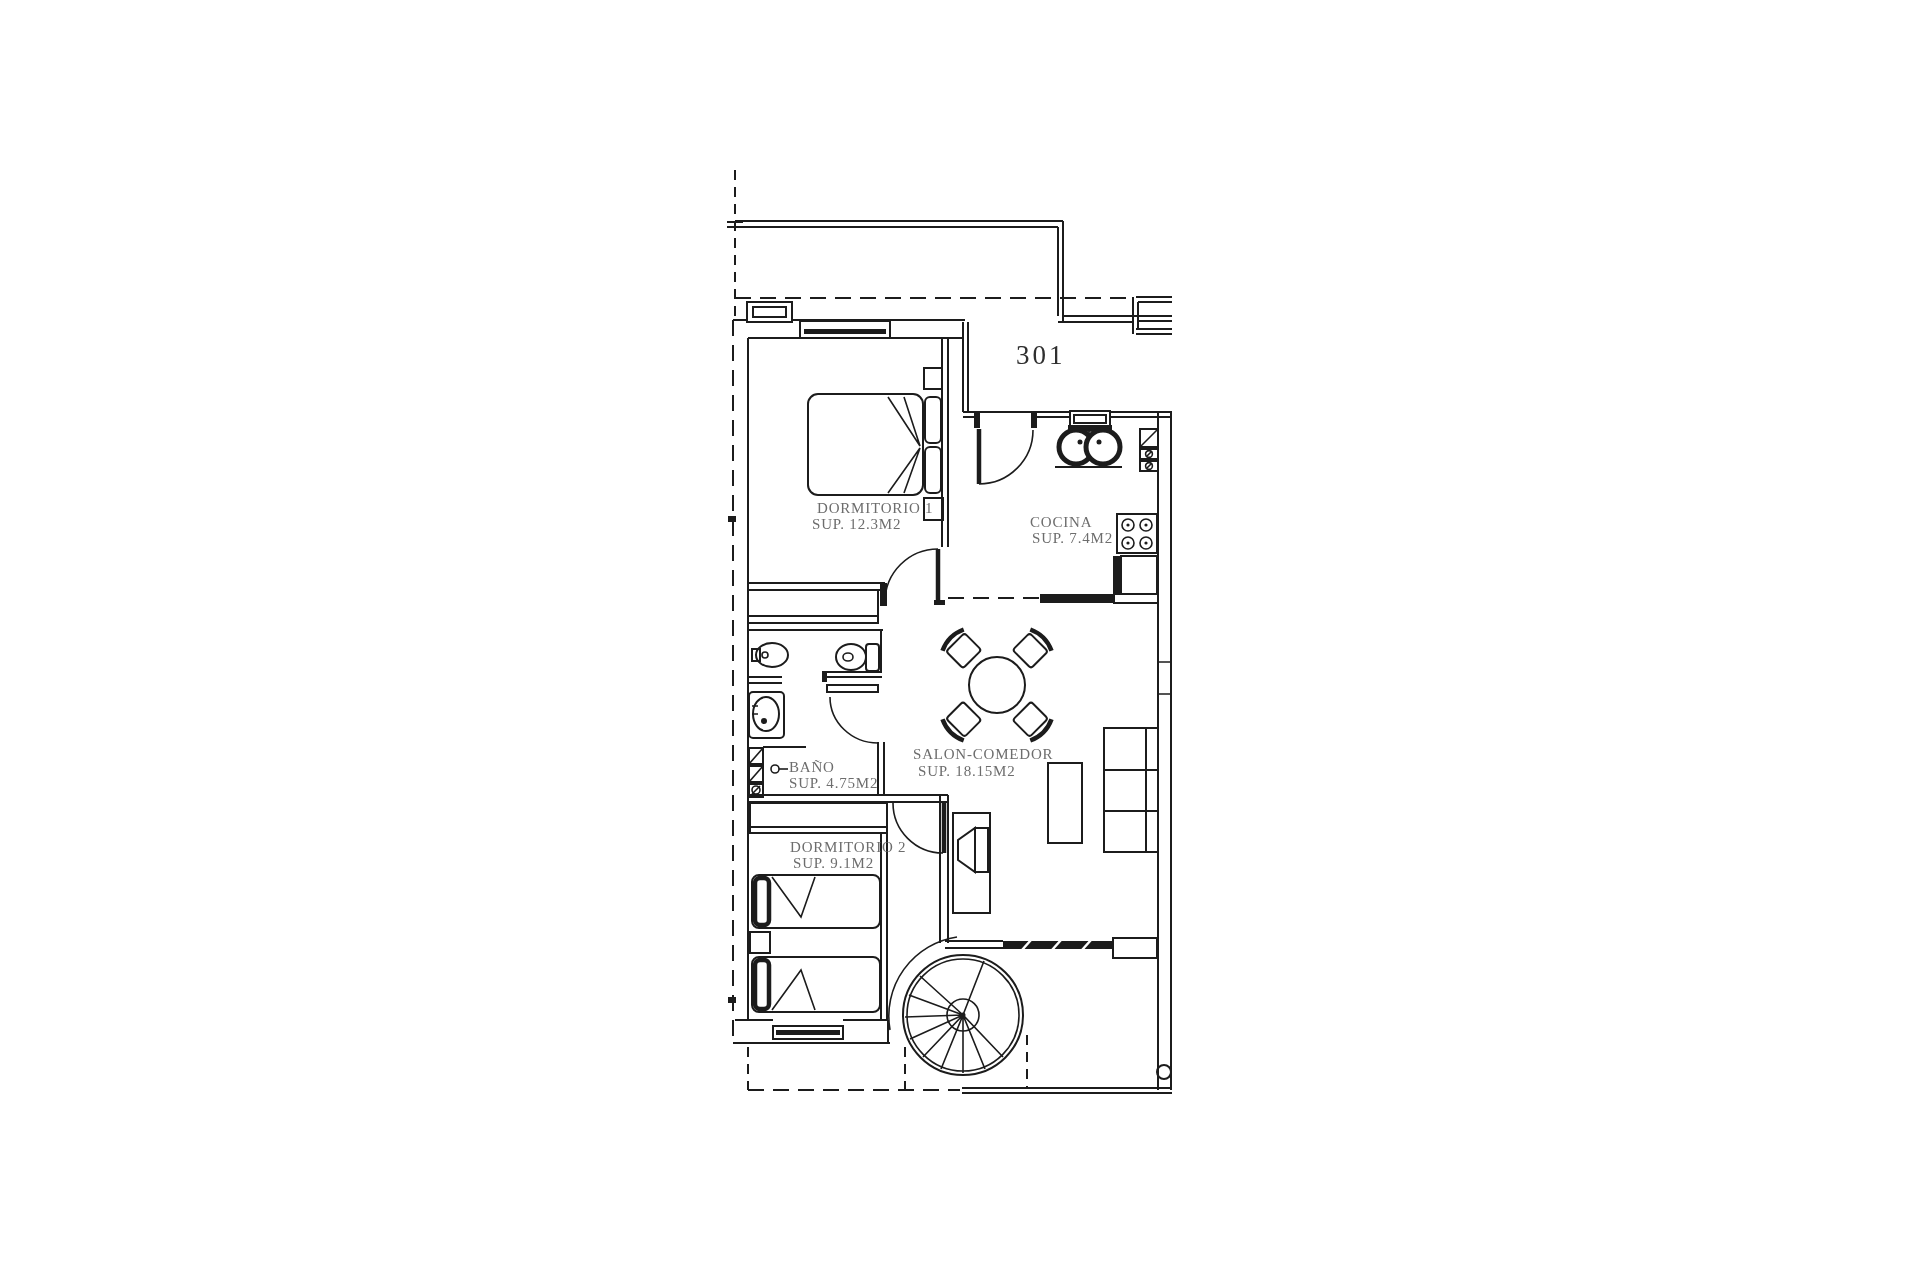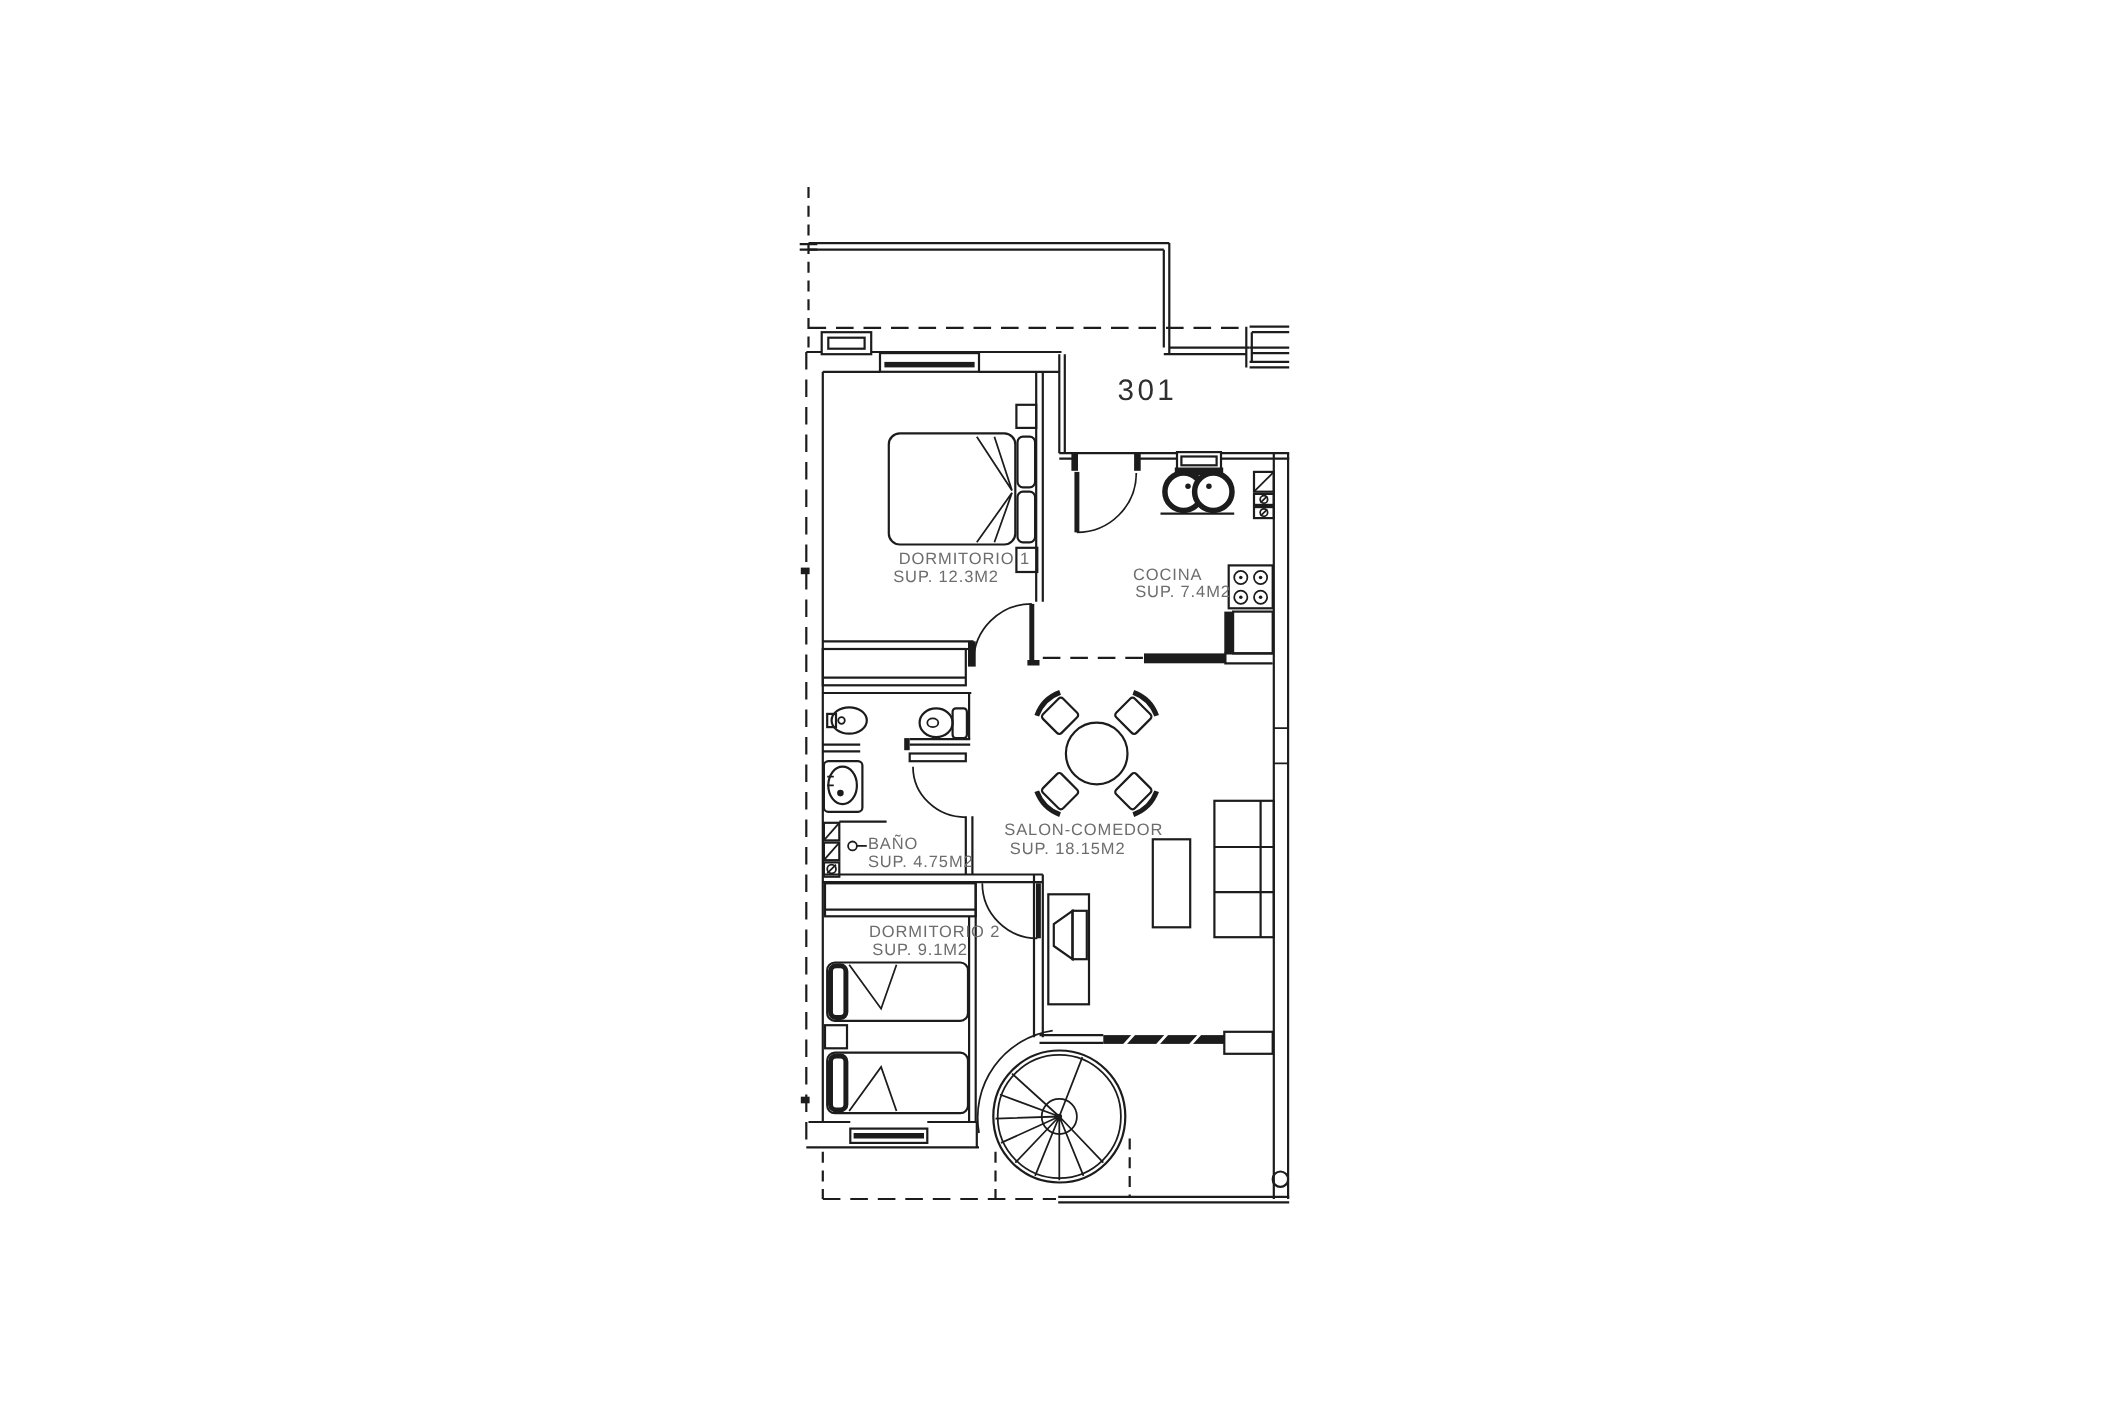--- a/index.html
+++ b/index.html
@@ -1,17 +1,17 @@
 <!DOCTYPE html>
 <html><head>
 <meta charset="utf-8">
 <style>
   html,body { margin:0; padding:0; background:#ffffff; }
   .stage { position:relative; width:1920px; height:1280px; background:#ffffff; overflow:hidden;
-           font-family:Liberation Sans, sans-serif; }
+           font-family:Liberation Serif, serif; }
   svg { position:absolute; left:0; top:0; }
   .w  { stroke:#1c1c1c; stroke-width:2; fill:none; }
   .w1 { stroke:#1c1c1c; stroke-width:1.6; fill:none; }
   .thick { stroke:#1c1c1c; stroke-width:4.5; fill:none; }
   .fillb { fill:#1c1c1c; stroke:none; }
   .wfill { stroke:#1c1c1c; stroke-width:2; fill:#ffffff; }
   .dash  { stroke-dasharray:16 9; }
   .dash2 { stroke-dasharray:10 7; }
   text.lbl  { font-size:15px; letter-spacing:0.8px; }
   text.unit { font-size:27px; letter-spacing:3px; }

